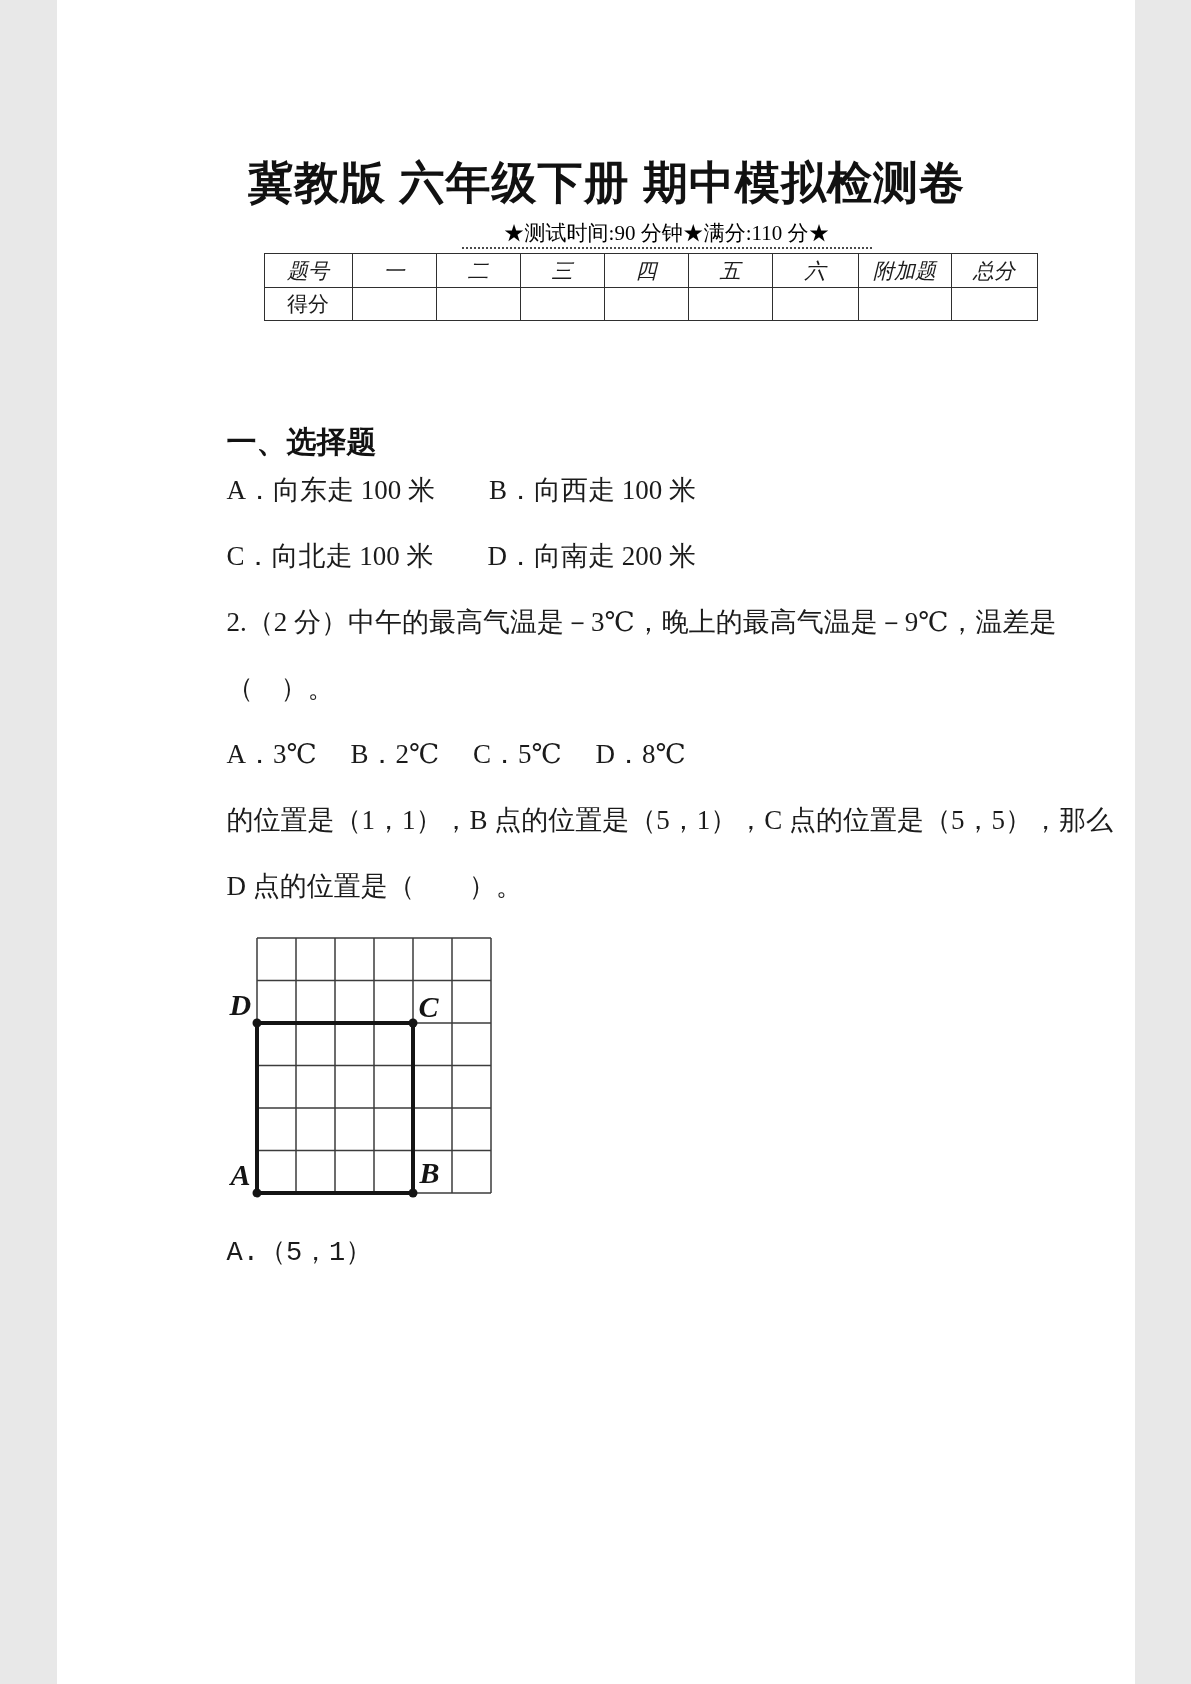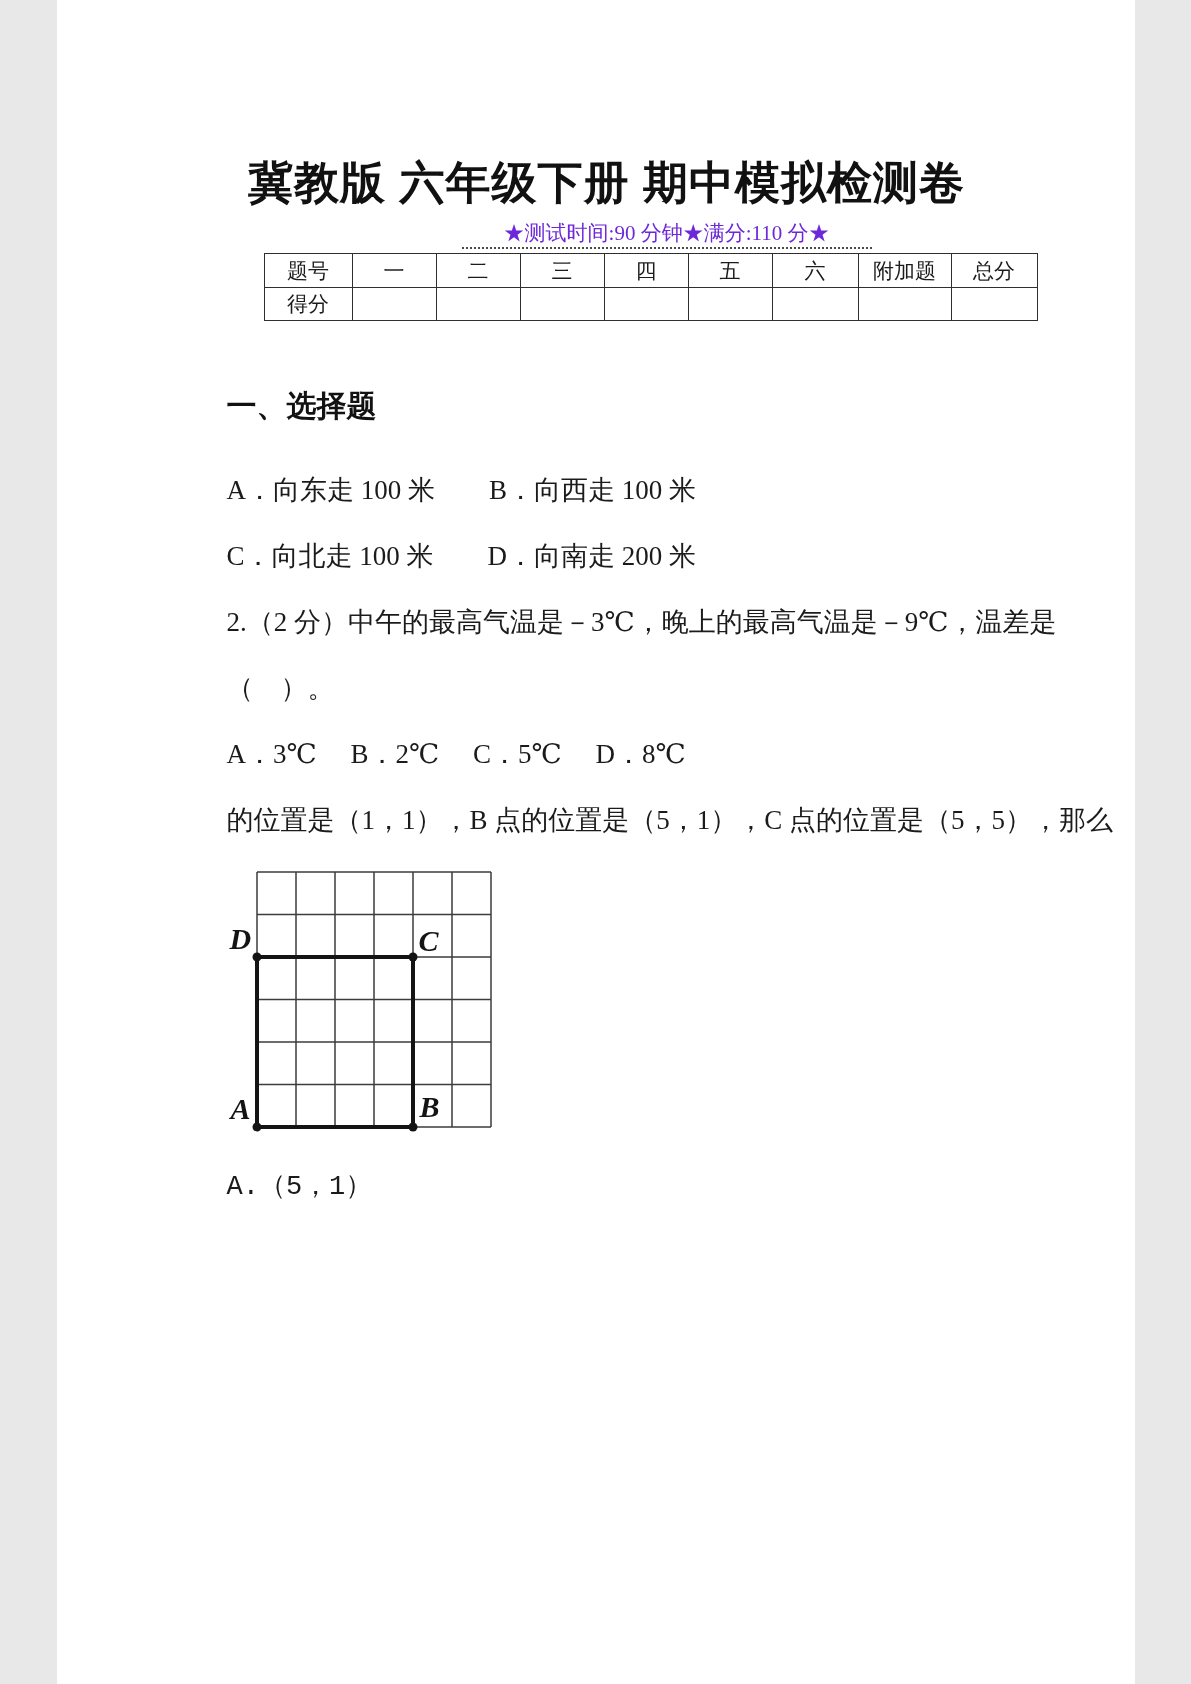--- a/index.html
+++ b/index.html
@@ -19,38 +19,38 @@
     font-family:"Liberation Sans","DejaVu Sans",sans-serif;
     font-weight:700;font-size:45px;line-height:50px;
     color:#111;letter-spacing:1px;
   }
   .subtitle{
     position:absolute;left:405px;top:221px;width:410px;
     text-align:center;
     font-size:21px;line-height:24px;
     padding-bottom:2px;
     border-bottom:2px dotted #4a4a4a;
-    color:#6d28d9;
+    color:#000000;
   }
   table.score-table{
     position:absolute;left:207px;top:253px;
     width:773px;
     border-collapse:collapse;
     table-layout:fixed;
     font-size:21px;color:#1c1c1c;
   }
   table.score-table td{
     border:1.5px solid #2f2f2f;
     text-align:center;vertical-align:middle;
     padding:0;
   }
-  tr.score-header-row{height:34px;}
+  tr.score-header-row{height:34px;font-style:italic;}
   tr.score-value-row{height:33px;}
   .section-heading{
-    position:absolute;left:170px;top:386px;
+    position:absolute;left:170px;top:422px;
     font-family:"Liberation Sans","DejaVu Sans",sans-serif;
     font-weight:700;font-size:30px;line-height:40px;color:#121212;
   }
   .content{
     position:absolute;left:170px;top:457px;width:860px;
     font-size:27px;line-height:66px;color:#1b1b1b;
     white-space:nowrap;
   }
   .content .line{height:66px;}
   .figure{
@@ -124,20 +124,21 @@
   <div class="content">
 
     <div class="line">A．向东走 100 米　　B．向西走 100 米</div>
     <div class="line">C．向北走 100 米　　D．向南走 200 米</div>
 
     <div class="line">2.（2 分）中午的最高气温是－3℃，晚上的最高气温是－9℃，温差是</div>
     <div class="line">（　）。</div>
     <div class="line">A．3℃　 B．2℃　 C．5℃　 D．8℃</div>
 
     <div class="line">的位置是（1，1），B 点的位置是（5，1），C 点的位置是（5，5），那么</div>
+    <div class="line">D 点的位置是（　　）。</div>
 
     <div class="figure">
       <svg width="234" height="255" viewBox="0 0 234 255">
         <path d="M0 0V255 M39 0V255 M78 0V255 M117 0V255 M156 0V255 M195 0V255 M234 0V255 M0 0H234 M0 42.5H234 M0 85H234 M0 127.5H234 M0 170H234 M0 212.5H234 M0 255H234" stroke="#3c3c3c" stroke-width="1.5" fill="none"></path>
         <rect x="0" y="85" width="156" height="170" fill="none" stroke="#141414" stroke-width="4"></rect>
         <circle cx="0" cy="85" r="4.5" fill="#141414"></circle>
         <circle cx="156" cy="85" r="4.5" fill="#141414"></circle>
         <circle cx="0" cy="255" r="4.5" fill="#141414"></circle>
         <circle cx="156" cy="255" r="4.5" fill="#141414"></circle>
       </svg>

